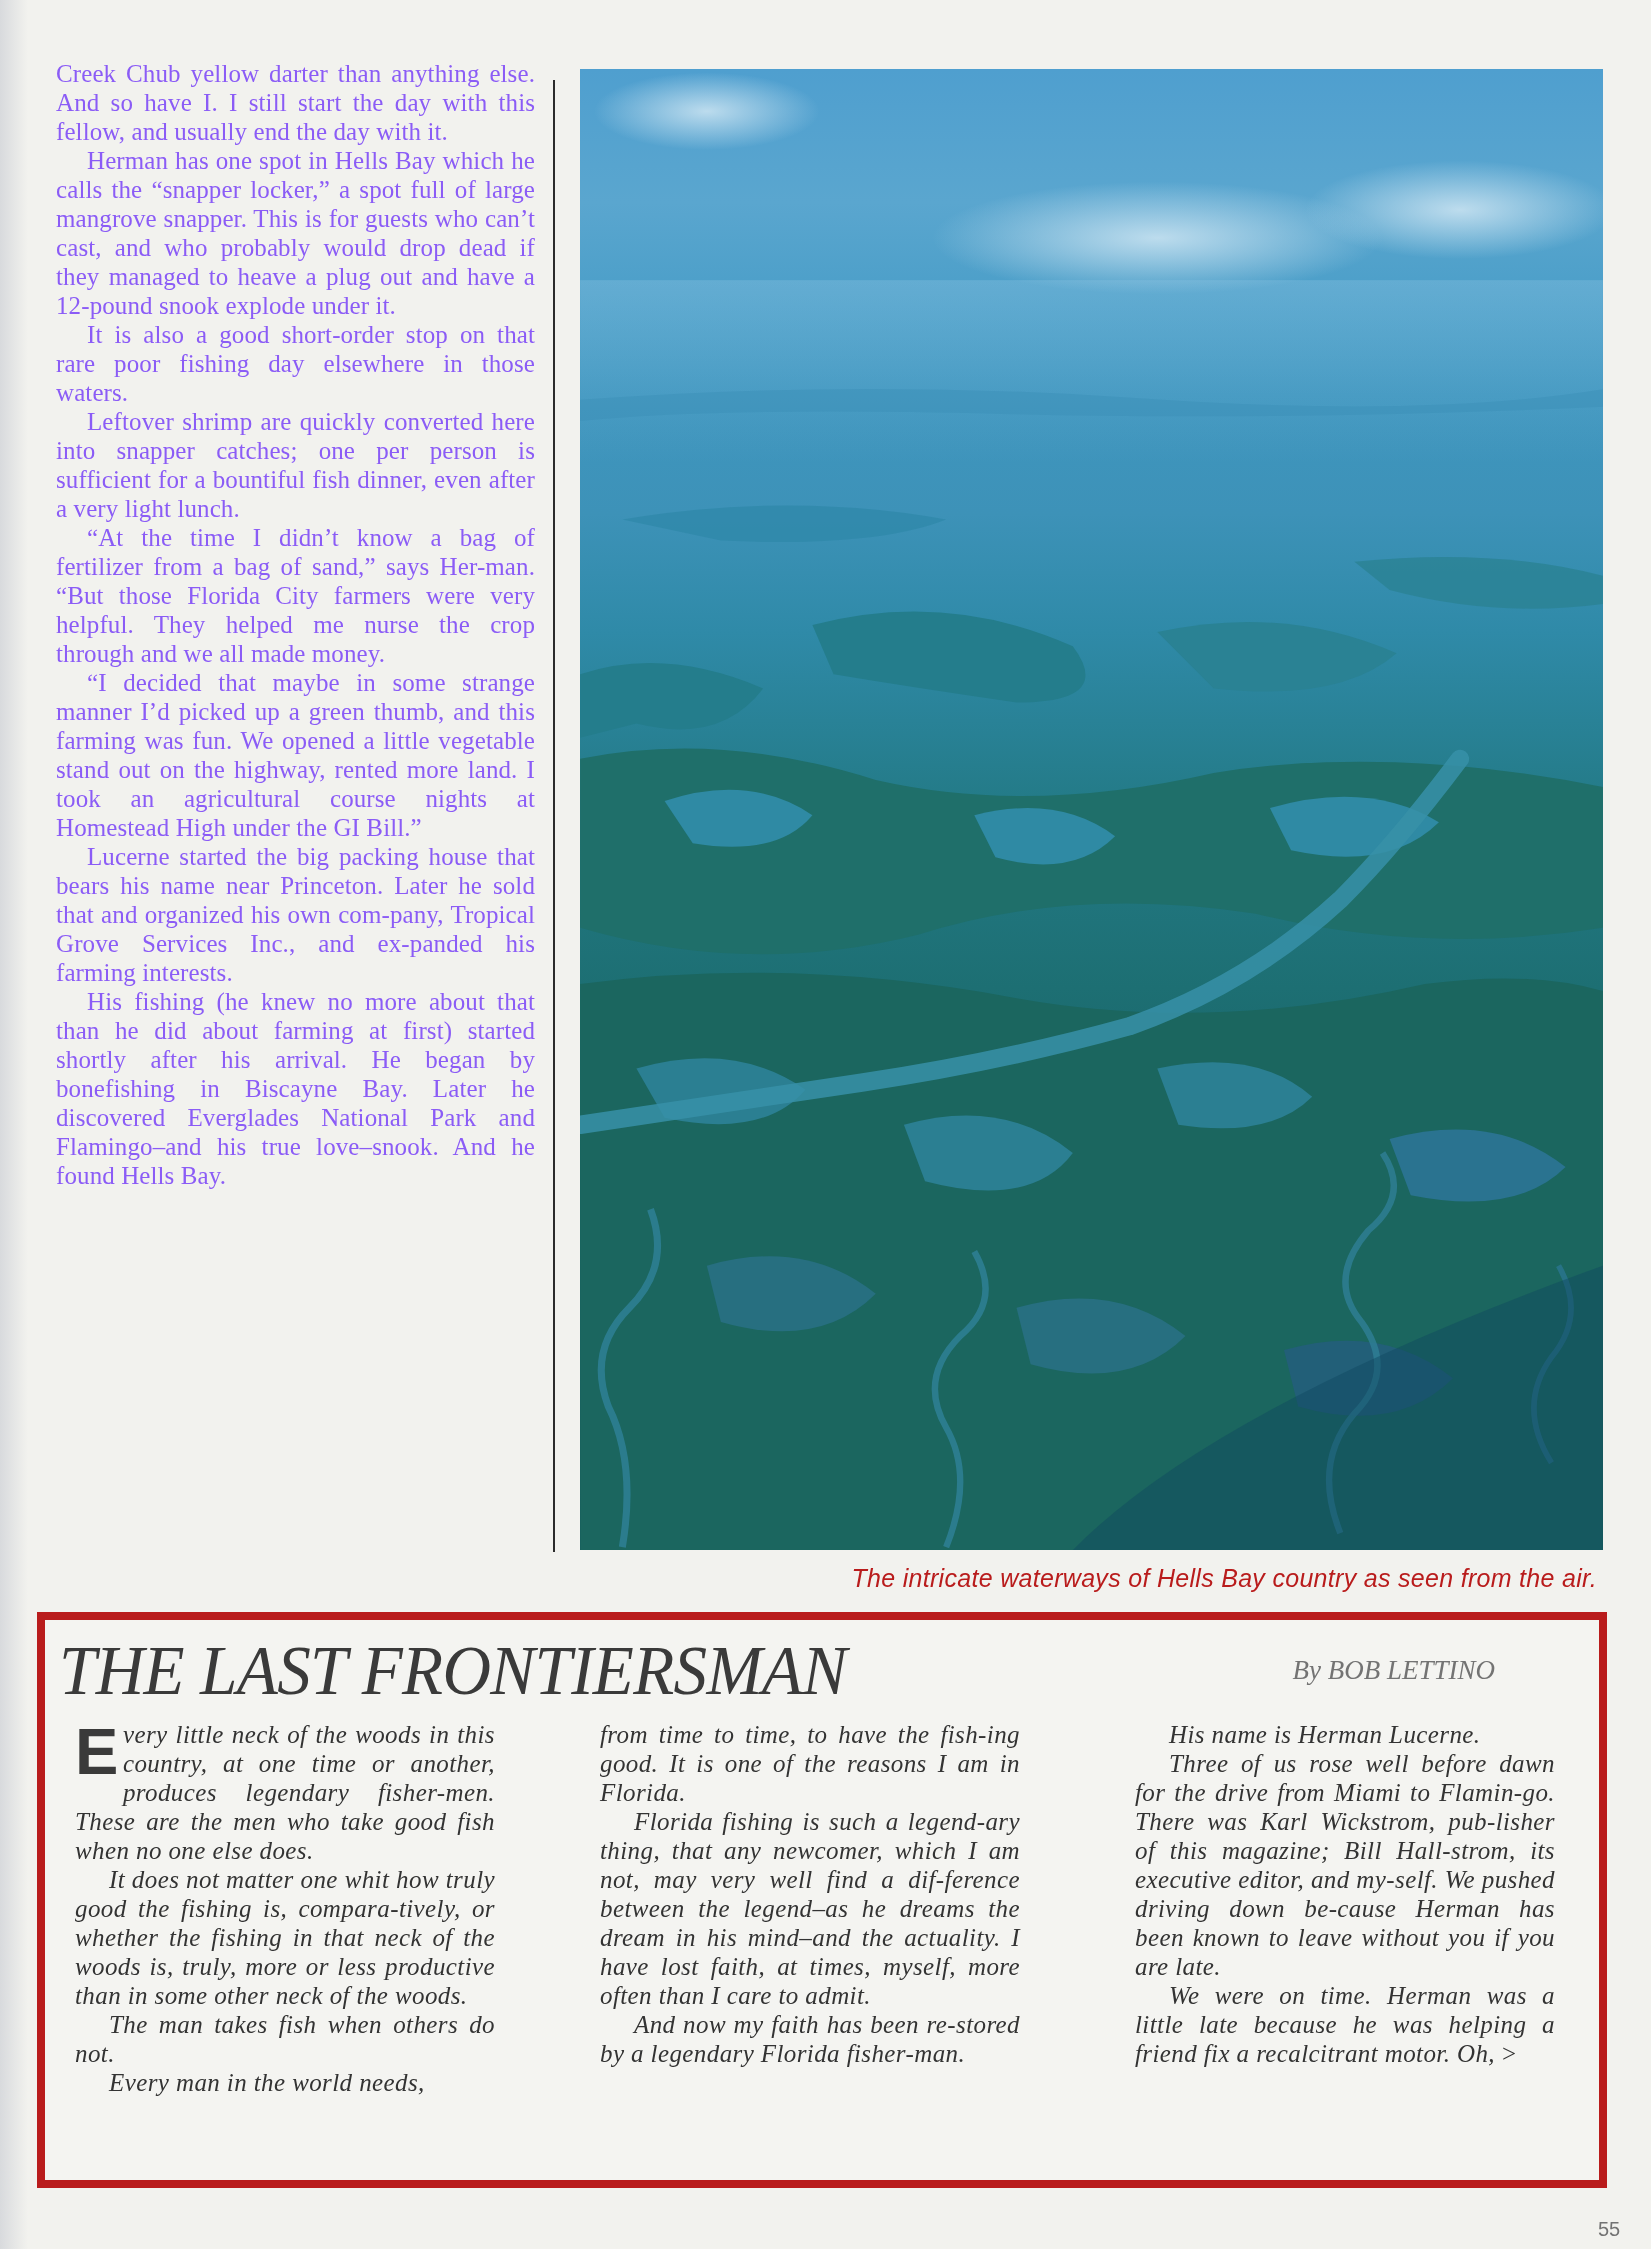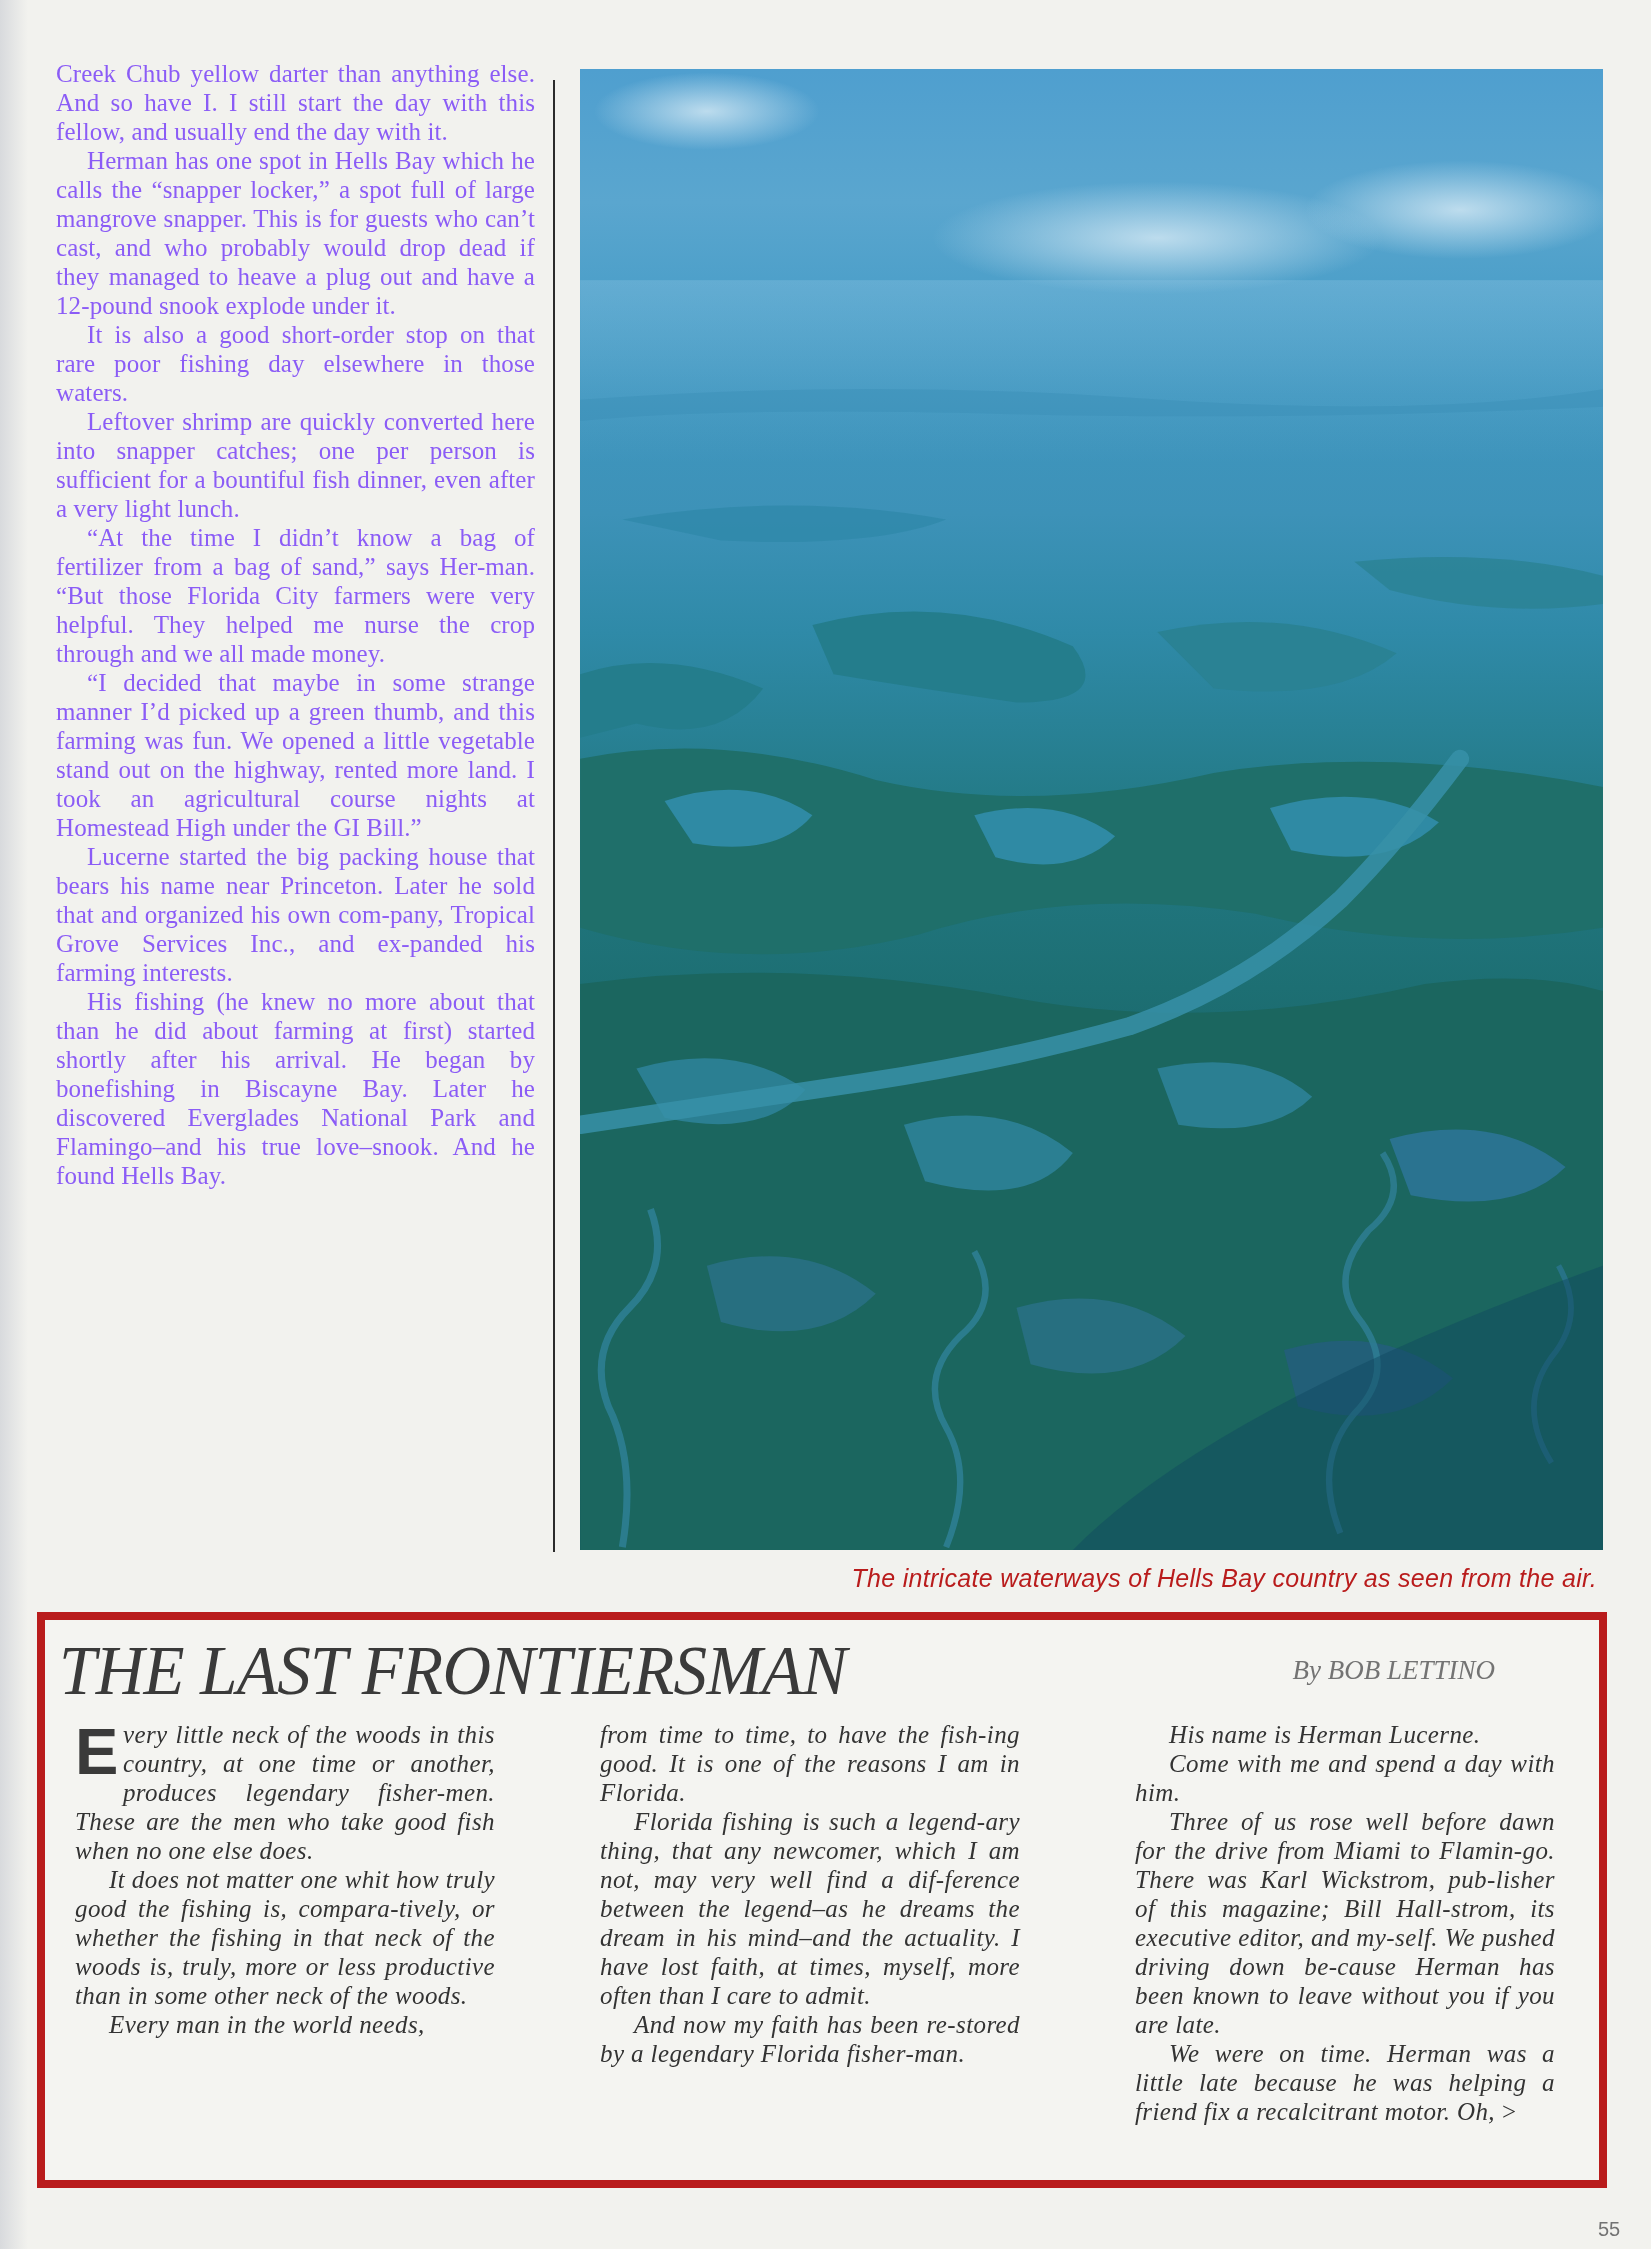--- a/index.html
+++ b/index.html
@@ -184,31 +184,31 @@
 
 <div class="caption">The intricate waterways of Hells Bay country as seen from the air.</div>
 
 <div class="article-box">
   <div class="title">THE LAST FRONTIERSMAN</div>
   <div class="byline">By BOB LETTINO</div>
 
   <div class="box-col c1">
     <p class="no-indent"><span class="drop-cap">E</span><span>very little neck of the woods in this country, at one time or another, produces legendary fisher-men. These are the men who take good fish when no one else does.</span></p>
     <p>It does not matter one whit how truly good the fishing is, compara-tively, or whether the fishing in that neck of the woods is, truly, more or less productive than in some other neck of the woods.</p>
+    <p>The man takes fish when others do not.</p>
     <p>Every man in the world needs,</p>
   </div>
 
   <div class="box-col c2">
     <p class="no-indent">from time to time, to have the fish-ing good. It is one of the reasons I am in Florida.</p>
     <p>Florida fishing is such a legend-ary thing, that any newcomer, which I am not, may very well find a dif-ference between the legend–as he dreams the dream in his mind–and the actuality. I have lost faith, at times, myself, more often than I care to admit.</p>
     <p>And now my faith has been re-stored by a legendary Florida fisher-man.</p>
   </div>
 
   <div class="box-col c3">
     <p>His name is Herman Lucerne.</p>
-    <p>Come with me and spend a day with him.</p>
     <p>Three of us rose well before dawn for the drive from Miami to Flamin-go. There was Karl Wickstrom, pub-lisher of this magazine; Bill Hall-strom, its executive editor, and my-self. We pushed driving down be-cause Herman has been known to leave without you if you are late.</p>
     <p><span>We were on time. Herman was a little late because he was helping a friend fix a recalcitrant motor. Oh,</span><span class="continue-mark">&gt;</span></p>
   </div>
 </div>
 
 <div class="page-number">55</div>
 
 
 </body></html>

